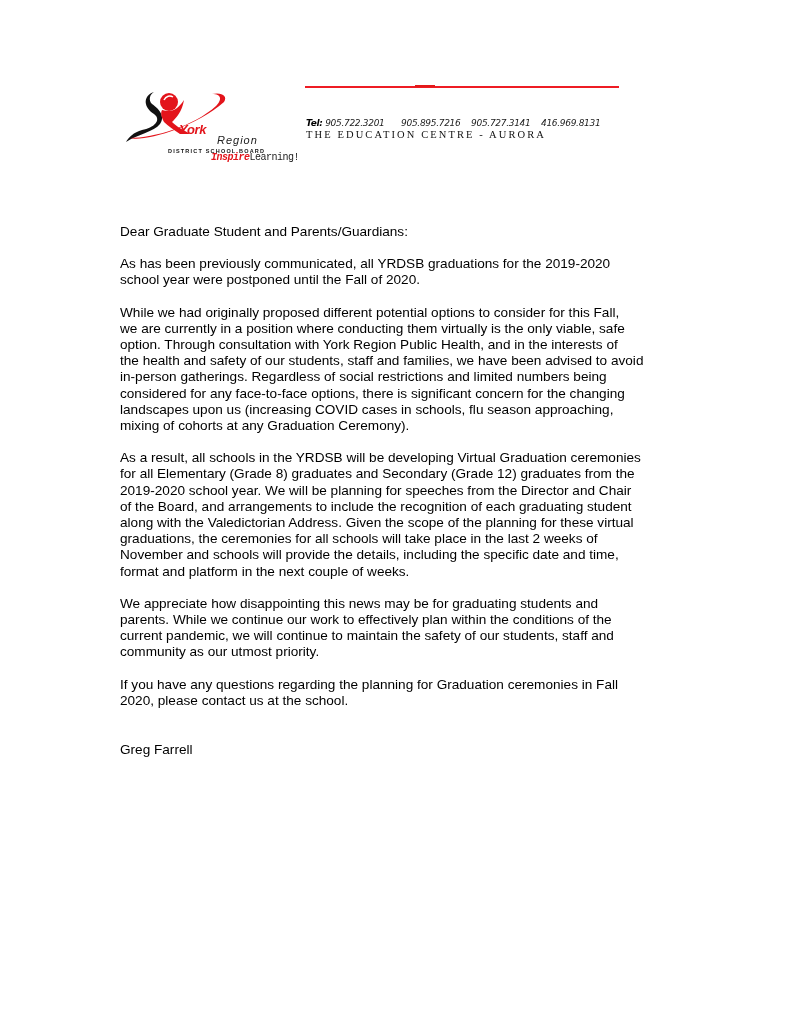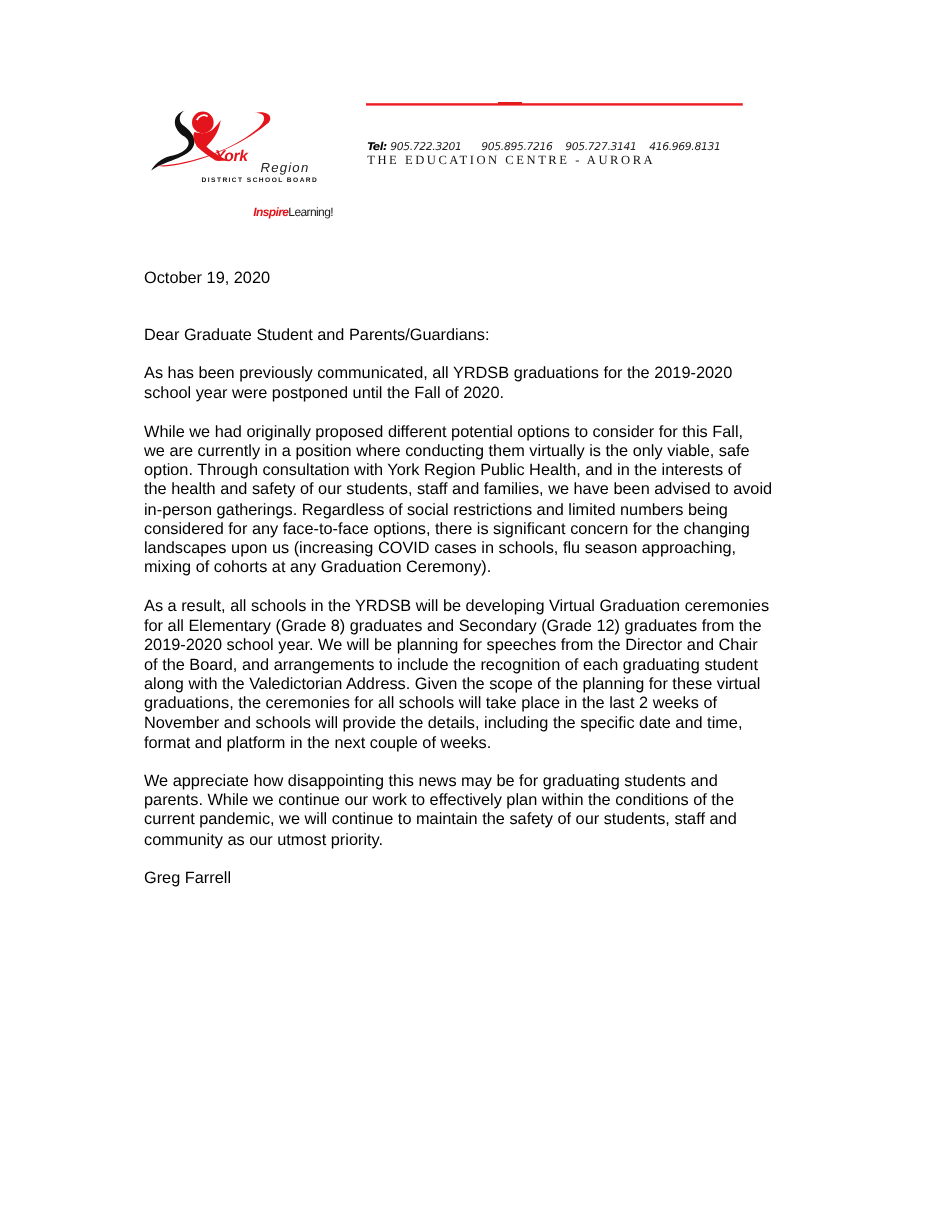--- a/index.html
+++ b/index.html
@@ -51,22 +51,22 @@
       top: 66px;
       font-family: "Liberation Sans", sans-serif;
       font-weight: bold;
       font-size: 5.5px;
       letter-spacing: 1.2px;
       color: #111;
     }
     .logo .tagline {
       position: absolute;
       left: 87px;
-      top: 90px;
-      font-family: Liberation Sans, sans-serif;
+      top: 70px;
+      font-family: Liberation Mono, monospace;
       font-size: 10px;
       color: #222;
       letter-spacing: -0.5px;
     }
     .logo .tagline .inspire {
       color: #e3141b;
       font-weight: bold;
       font-style: italic;
     }
     .red-rule {
@@ -161,21 +161,20 @@
   <div class="row">
     <span class="lbl">Tel:</span>
     <span>905.722.3201</span><span class="gap"></span>
     <span>905.895.7216</span><span class="gap" style="width:8px"></span>
     <span>905.727.3141</span><span class="gap" style="width:8px"></span>
     <span>416.969.8131</span>
   </div>
 </div>
 
 <div class="letter">
-  <p class="date">October 19, 2020</p>
   <p class="salutation">Dear Graduate Student and Parents/Guardians:</p>
   <p class="para">As has been previously communicated, all YRDSB graduations for the 2019-2020
 school year were postponed until the Fall of 2020.</p>
   <p class="para">While we had originally proposed different potential options to consider for this Fall,
 we are currently in a position where conducting them virtually is the only viable, safe
 option.  Through consultation with York Region Public Health, and in the interests of
 the health and safety of our students, staff and families, we have been advised to avoid
 in-person gatherings.  Regardless of social restrictions and limited numbers being
 considered for any face-to-face options, there is significant concern for the changing
 landscapes upon us (increasing COVID cases in schools, flu season approaching,
@@ -185,14 +184,16 @@
 2019-2020 school year.  We will be planning for speeches from the Director and Chair
 of the Board, and arrangements to include the recognition of each graduating student
 along with the Valedictorian Address.  Given the scope of the planning for these virtual
 graduations, the ceremonies for all schools will take place in the last 2 weeks of
 November and schools will provide the details, including the specific date and time,
 format and platform in the next couple of weeks.</p>
   <p class="para">We appreciate how disappointing this news may be for graduating students and
 parents.  While we continue our work to effectively plan within the conditions of the
 current pandemic, we will continue to maintain the safety of our students, staff and
 community as our utmost priority.</p>
+  <p class="para last">If you have any questions regarding the planning for Graduation ceremonies in Fall
+2020, please contact us at the school.</p>
   <p class="signature">Greg Farrell</p>
 </div>
 
 </body></html>

